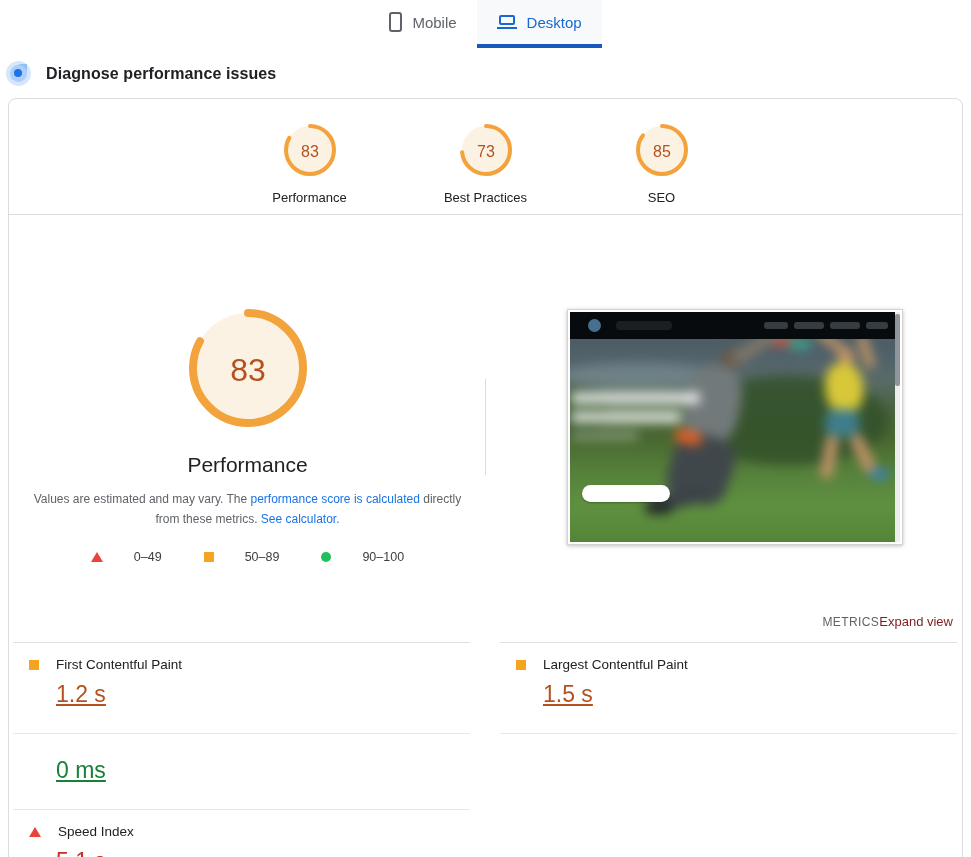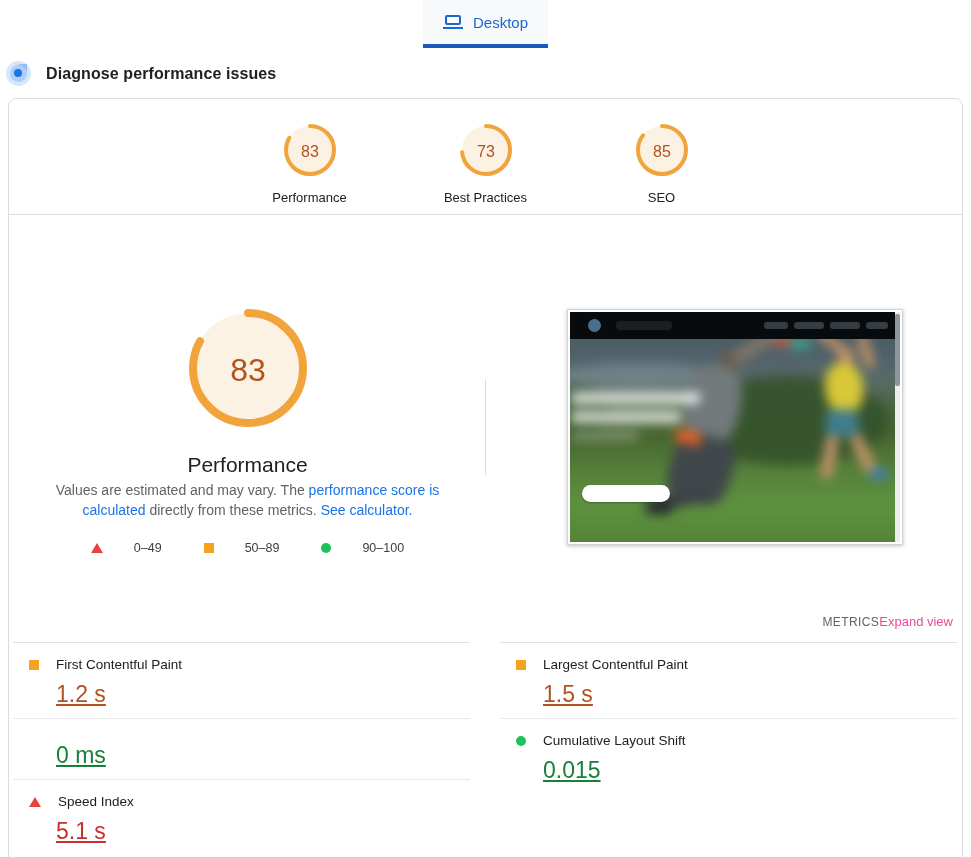--- a/index.html
+++ b/index.html
@@ -51,21 +51,21 @@
   .level-pass .gauge-score { fill:#188038; }
 
   .scores-divider { border:none; border-top:1px solid #dadce0; margin-top:8px; }
 
   
   .report-body { position:relative; height:385px; }
   .left-col { position:absolute; left:0; top:0; width:477px; display:flex;
      flex-direction:column; align-items:center; }
   .big-gauge-wrap { margin-top:94px; }
   .perf-title { margin-top:26px; font-size:21px; font-weight:400; color:#212121; }
-  .perf-desc { margin-top:3px; width:432px; text-align:center; font-size:14px;
+  .perf-desc { margin-top:12px; width:432px; text-align:center; font-size:12px;
      line-height:20px; color:#5f6368; }
   .perf-desc a { color:#1a73e8; text-decoration:none; cursor:pointer; }
   .legend-row { display:flex; gap:42px; margin-top:21px; align-items:center; }
   .legend-item { display:flex; align-items:center; gap:31px; font-size:12.5px; color:#3c4043; }
 
   .col-divider { position:absolute; left:476px; top:164px; width:1px; height:96px; background:#dadce0; }
 
   
   .status-icon { display:inline-block; width:10px; height:10px; flex:none; }
   .level-average.status-icon, .level-average .status-icon { background:#f5a41f; }
@@ -87,36 +87,40 @@
   .blob { position:absolute; }
   .t-button { position:absolute; left:12px; top:173px; width:88px; height:17px; background:#fff;
      border-radius:9px; box-shadow:0 1px 2px rgba(0,0,0,.3); z-index:4; }
   .t-scrollbar { position:absolute; right:0; top:0; bottom:0; width:5px; background:#ededed; z-index:5; }
   .t-scroll-thumb { position:absolute; right:0; top:2px; width:5px; height:72px; background:#8f969b; border-radius:2px; }
 
   
   .metrics-section { padding:14px 5px 0 4px; }
   .metrics-header { display:flex; justify-content:flex-end; align-items:center; padding:0 4px; }
   .metrics-heading { font-size:12px; font-weight:500; color:#5f6368; letter-spacing:.4px; }
-  .expand-view { font-size:13px; color:#ec4899; cursor:pointer; }
+  .expand-view { font-size:13px; color:#7f1d1d; cursor:pointer; }
   .metrics-grid { display:grid; grid-template-columns:1fr 1fr; column-gap:30px; margin-top:13px; }
   .metrics-col { border-top:1px solid #e0e0e0; }
-  .metric-row { padding:14px 0 11px 16px; border-bottom:1px solid #e8e8e8; }
+  .metric-row { padding:14px 0 26px 16px; border-bottom:1px solid #e8e8e8; }
   .metric-row.no-border { border-bottom:none; }
   .metric-head { display:flex; align-items:center; gap:17px; }
   .metric-name { font-size:13.5px; color:#212121; }
   .metric-value { margin:9px 0 0 27px; font-size:23px; line-height:26px;text-decoration:underline; }
   .level-average .metric-value { color:#b3511f; }
   .level-pass .metric-value { color:#188038; }
   .level-fail .metric-value { color:#c7302b; }
 </style>
 </head>
 <body>
 
 <div class="tabs-bar">
+  <div class="tab">
+    <span class="phone-icon"></span>
+    <span>Mobile</span>
+  </div>
   <div class="tab active">
     <span class="laptop-icon">
       <span class="screen"></span>
         <span class="base"></span>
     </span>
     <span>Desktop</span>
   </div>
 </div>
 
 <div class="page-header">
@@ -259,24 +263,17 @@
         </div>
       </div>
       <div class="metrics-col">
         <div class="metric-row level-average">
           <div class="metric-head">
             <span class="status-icon"></span>
             <span class="metric-name">Largest Contentful Paint</span>
           </div>
           <div class="metric-value">1.5 s</div>
         </div>
-        <div class="metric-row no-border level-pass">
-          <div class="metric-head">
-            <span class="status-icon"></span>
-            <span class="metric-name">Cumulative Layout Shift</span>
-          </div>
-          <div class="metric-value">0.015</div>
-        </div>
       </div>
     </div>
 
   </div>
 </div>
 
 </body></html>

